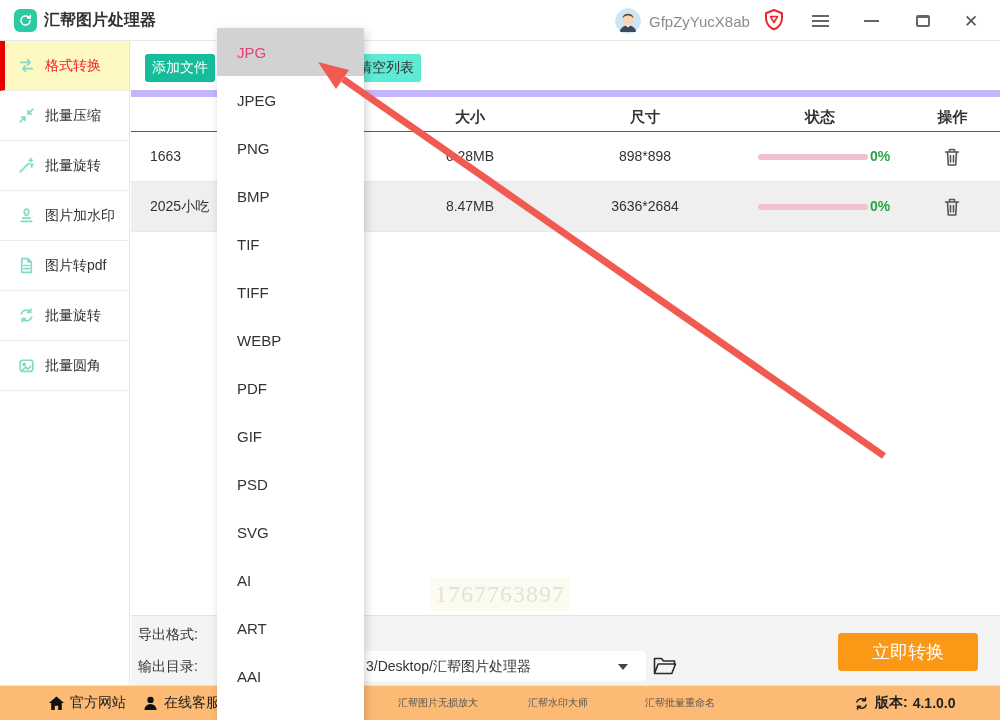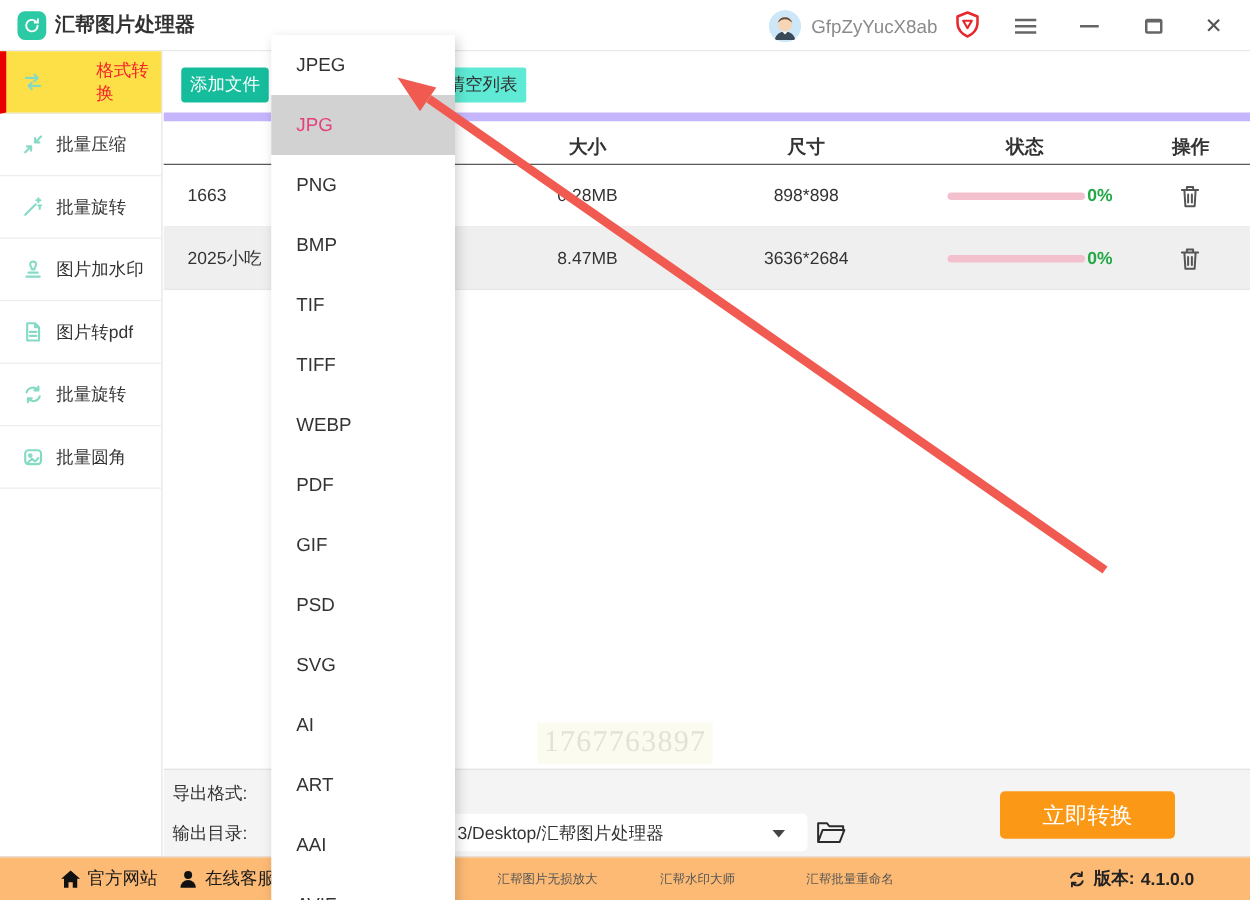--- a/index.html
+++ b/index.html
@@ -21,21 +21,21 @@
   .menu-glyph i { display:block; height:2px; background:#666; margin:3px 0; }
   .min-btn { left:856px; } .min-glyph { width:15px; height:2px; background:#666; }
   .max-btn { left:908px; } .max-glyph { width:14px; height:12px; border:2px solid #666; border-top-width:3px; border-radius:2px; }
   .close-btn { left:956px; font-size:17px; color:#555; }
 
   
   .sidebar { position:absolute; left:0; top:41px; width:130px; height:644px; background:#fff; border-right:1px solid #e6e6e6; }
   .side-item { height:50px; display:flex; align-items:center; padding-left:17px; border-bottom:1px solid #ededed; cursor:pointer; color:#333; }
   .side-item .sicon { width:19px; height:19px; margin-right:9px; color:#84dac4; flex:0 0 auto; }
   .side-item .slabel { font-size:14px; }
-  .side-item.active { background:#fde047; border-left:5px solid #e80000; padding-left:12px;gap:32px; }
+  .side-item.active { background:#fef9c3; border-left:5px solid #e80000; padding-left:12px; }
   .side-item.active .slabel { color:#f5222d; }
 
   
   .btn-add { position:absolute; left:145px; top:54px; width:70px; height:28px; background:#16bd9c; color:#fff; font-size:14px; border:none; border-radius:3px; cursor:pointer; }
   .btn-clear { position:absolute; left:351px; top:54px; width:70px; height:28px; background:#5eead4; color:#333; font-size:14px; border:none; border-radius:2px; cursor:pointer; }
 
   
   .thead { position:absolute; left:131px; top:90px; right:0; height:42px; border-top:7px solid #c4b5fd; border-bottom:1px solid #5a5a5a; background:#fff; }
   .th { position:absolute; top:11px; font-size:15px; font-weight:700; color:#333; text-align:center; }
   .th-size { left:289px; width:100px; } .th-dims { left:454px; width:120px; }
@@ -52,21 +52,21 @@
   .watermark { position:absolute; left:430px; top:578px; width:140px; height:33px; background:#fbfbef; display:flex; align-items:center; justify-content:center; font-family:"Liberation Serif","DejaVu Serif",serif; font-size:24px; color:#e3e2d6; letter-spacing:1px; }
 
   
   .bottom-panel { position:absolute; left:131px; top:615px; right:0; height:70px; background:#f4f4f4; border-top:1px solid #e3e3e3; }
   .bp-label1 { position:absolute; left:7px; top:10px; font-size:14px; color:#333; }
   .bp-label2 { position:absolute; left:7px; top:42px; font-size:14px; color:#333; }
   .out-select { position:absolute; left:95px; top:35px; width:420px; height:30px; background:#fff; border-radius:4px; cursor:pointer; }
   .out-path { position:absolute; left:235px; top:42px; font-size:14px; color:#333; }
   .caret { position:absolute; left:487px; top:48px; width:0; height:0; border-left:5px solid transparent; border-right:5px solid transparent; border-top:6px solid #444; }
   .folder-btn { position:absolute; left:521px; top:38px; width:26px; height:24px; color:#2b2b2b; cursor:pointer; }
-  .btn-convert { position:absolute; left:669px; top:17px; width:140px; height:38px; background:#fb9816; color:#fff; font-size:18px; border:none; border-radius:4px; cursor:pointer; }
+  .btn-convert { position:absolute; left:707px; top:17px; width:140px; height:38px; background:#fb9816; color:#fff; font-size:18px; border:none; border-radius:4px; cursor:pointer; }
 
   
   .footer { position:absolute; left:0; top:685px; right:0; height:35px; background:#fdba74; border-top:1px solid #e5e5e5; }
   .f-item { position:absolute; top:8px; display:flex; align-items:center; font-size:14px; color:#1a1a1a; cursor:pointer; }
   .f-item .ficon { width:17px; height:17px; margin-right:5px; color:#111; }
   .f-link { position:absolute; top:10px; font-size:10px; color:#555; cursor:pointer; }
   .f-home { left:48px; } .f-cs { left:142px; }
   .f-l1 { left:398px; } .f-l2 { left:528px; } .f-l3 { left:645px; }
   .f-version { position:absolute; left:853px; top:8px; display:flex; align-items:center; font-size:14px; font-weight:700; color:#222; }
   .f-version .ficon { width:17px; height:17px; margin-right:5px; color:#222; }
@@ -269,22 +269,22 @@
         <svg class="stroke" viewBox="0 0 18 18" stroke-width="2">
             <path d="M4 7.5a5.2 5.2 0 0 1 9-1.6M14 10.5a5.2 5.2 0 0 1-9 1.6M13.2 3v3.2h-3.2M4.8 15v-3.2H8"></path>
           </svg>
       </span>
       <span>版本:</span>
       <span class="ver-num">4.1.0.0</span>
     </div>
   </div>
 
   <div class="dropdown">
+    <div class="dd-item hl">JPG</div>
     <div class="dd-item">JPEG</div>
-    <div class="dd-item hl">JPG</div>
     <div class="dd-item">PNG</div>
     <div class="dd-item">BMP</div>
     <div class="dd-item">TIF</div>
     <div class="dd-item">TIFF</div>
     <div class="dd-item">WEBP</div>
     <div class="dd-item">PDF</div>
     <div class="dd-item">GIF</div>
     <div class="dd-item">PSD</div>
     <div class="dd-item">SVG</div>
     <div class="dd-item">AI</div>

